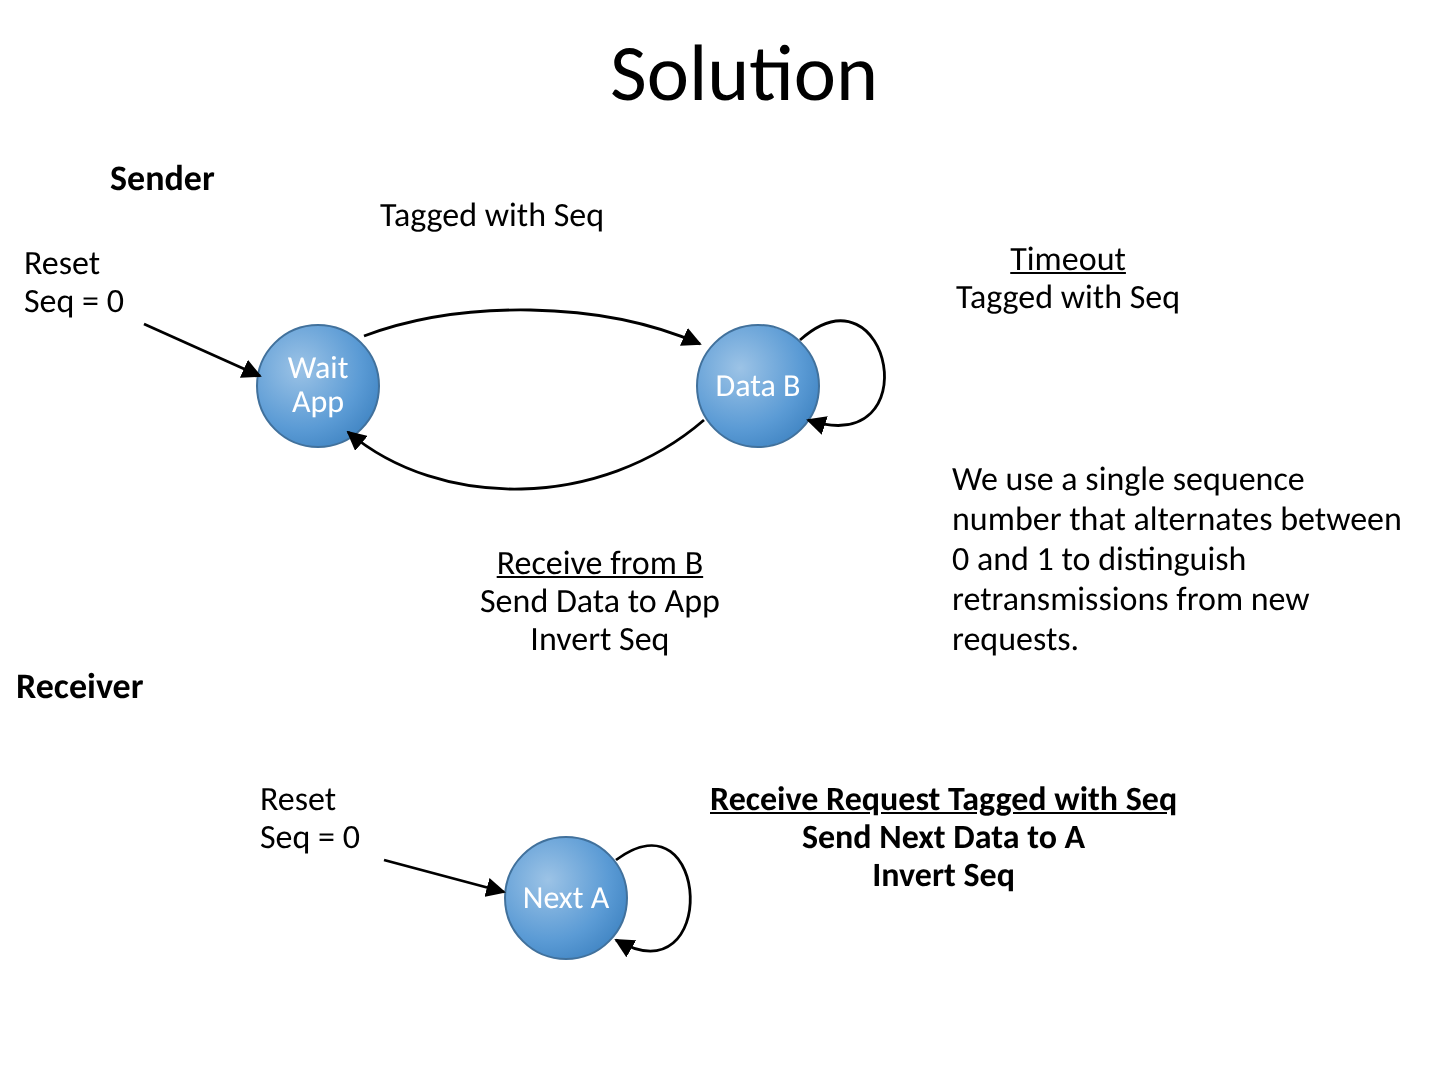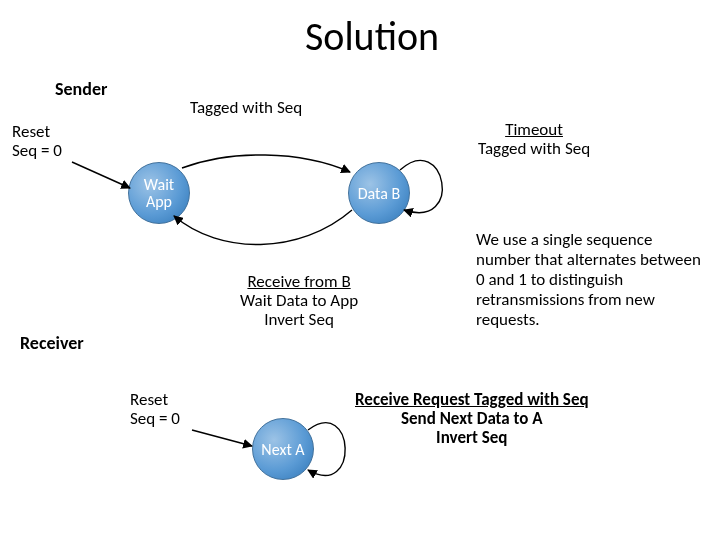--- a/index.html
+++ b/index.html
@@ -19,21 +19,21 @@
     text-align: center;
     font-size: 40px;
     font-weight: 400;
   }
   .section-label {
     position: absolute;
     font-weight: 700;
     font-size: 18px;
   }
   .sender-label { top: 78px; left: 12px; margin-left: 43px; }
-  .receiver-label { top: 332px; left: 20px; }
+  .receiver-label { top: 332px; left: 8px; }
 
   .state {
     position: absolute;
     width: 62px;
     height: 62px;
     border-radius: 50%;
     background: radial-gradient(circle at 35% 35%, #9cc3e6 0%, #5b9bd5 55%, #2e75b6 100%);
     border: 1px solid #41719c;
     color: #fff;
     font-size: 16px;
@@ -109,21 +109,21 @@
   <div>Tagged with Seq</div>
 </div>
 
 <div class="txt timeout">
   <div class="u">Timeout</div>
   <div>Tagged with  Seq</div>
 </div>
 
 <div class="txt recv-b">
   <div class="u">Receive from B</div>
-  <div>Wait Data to App</div>
+  <div>Send Data to App</div>
   <div>Invert Seq</div>
 </div>
 
 <div class="txt reset2">
   <div>Reset</div>
   <div>Seq = 0</div>
 </div>
 
 <div class="txt recv-req">
   <div class="u">Receive Request Tagged with Seq</div>

